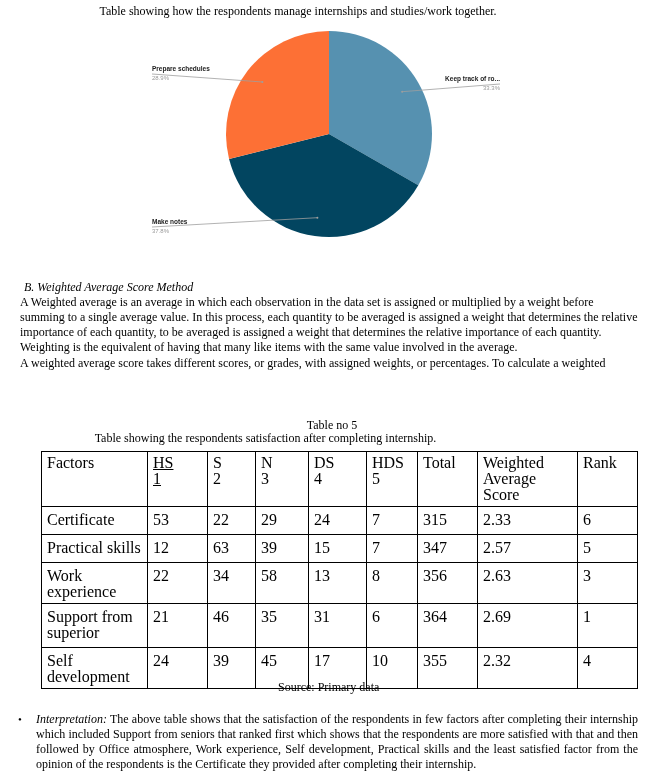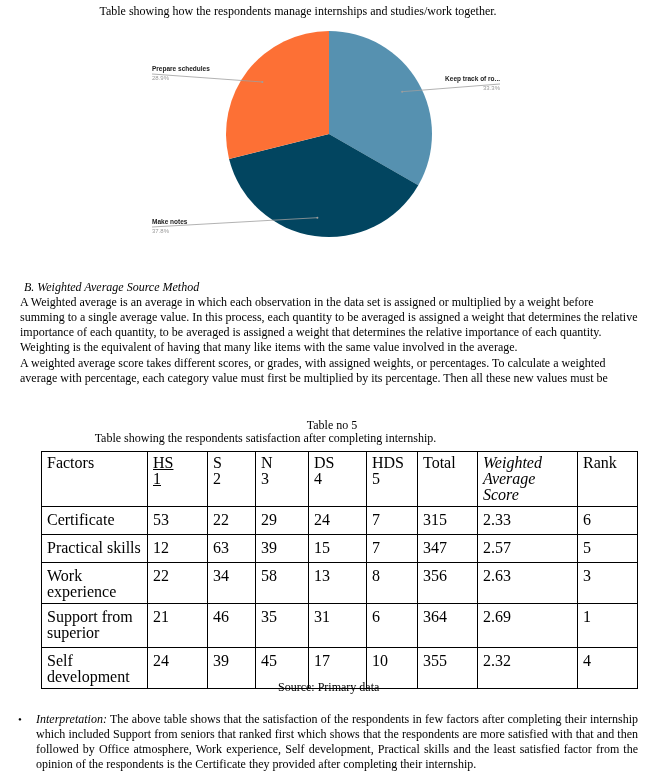--- a/index.html
+++ b/index.html
@@ -26,21 +26,21 @@
     position: absolute; left: 41px; top: 451px; border-collapse: collapse;
     font-size: 16px; line-height: 16px;
   }
   #satisfaction-table td {
     border: 1px solid #000; vertical-align: top; padding: 3px 5px 3px 5px; box-sizing: border-box;
   }
   #satisfaction-table tr.hdr td { height: 45px; }
   #satisfaction-table tr.row td { height: 28px; padding-top: 5px; }
   #satisfaction-table tr.row.tall td { height: 44px; }
   .c0 { width: 106px; } .c1 { width: 60px; text-decoration: underline; } .c2 { width: 48px; } .c3 { width: 53px; }
-  .c4 { width: 58px; } .c5 { width: 51px; } .c6 { width: 60px; } .c7 { width: 100px; font-style: italic; } .c8 { width: 60px; }
+  .c4 { width: 58px; } .c5 { width: 51px; } .c6 { width: 60px; } .c7 { width: 100px; } .c8 { width: 60px; }
   .sub { display: block; }
 
   #source-note { left: 278px; top: 680px; font-size: 12px; line-height: 14px; }
 
   #interpretation { position: absolute; left: 36px; top: 712px; width: 602px; font-size: 12px; line-height: 15px; text-align: justify; }
   #bullet { position: absolute; left: 18px; top: 712px; font-size: 11px; line-height: 15px; }
   #interpretation em { font-style: italic; }
 </style>
 </head>
 <body>
@@ -58,31 +58,30 @@
     <circle cx="317.4" cy="217.7" r="1" fill="#9e9e9e"></circle>
     <text x="152" y="224" text-anchor="start" class="pie-label-name">Make notes</text>
     <text x="152" y="233" text-anchor="start" class="pie-label-pct">37.8%</text>
     <path d="M329,134 L229.08,158.99 A103,103 0 0 1 329.00,31.00 Z" fill="#FD7035"></path>
     <polyline points="152,74 262.4,82.0" fill="none" stroke="#9e9e9e" stroke-width="0.8"></polyline>
     <circle cx="262.4" cy="82.0" r="1" fill="#9e9e9e"></circle>
     <text x="152" y="71" text-anchor="start" class="pie-label-name">Prepare schedules</text>
     <text x="152" y="80" text-anchor="start" class="pie-label-pct">28.9%</text>
   </svg>
 
-<div id="section-heading" class="abs">B.   Weighted Average Source Method</div>
+<div id="section-heading" class="abs">B.   Weighted Average Score Method</div>
 
 <div id="para1" class="para">
   <span>A Weighted average is an average in which each observation in the data set is assigned or multiplied by a weight before</span>
   <span>summing to a single average value. In this process, each quantity to be averaged is assigned a weight that determines the relative</span>
   <span>importance of each quantity, to be averaged is assigned a weight that determines the relative importance of each quantity.</span>
   <span>Weighting is the equivalent of having that many like items with the same value involved in the average.</span>
 </div>
 <div id="para2" class="para">
   <span>A weighted average score takes different scores, or grades, with assigned weights, or percentages. To calculate a weighted</span>
-  <span>average with percentage, each category value must first be multiplied by its percentage. Then all these new values must be</span>
 </div>
 
 <div id="table-no" class="abs">Table no 5</div>
 <div id="table-caption" class="abs">Table showing the respondents satisfaction after completing internship.</div>
 
 <table id="satisfaction-table">
   <tbody>
     <tr class="hdr">
       <td class="c0">
           <span class="sub">Factors</span>

